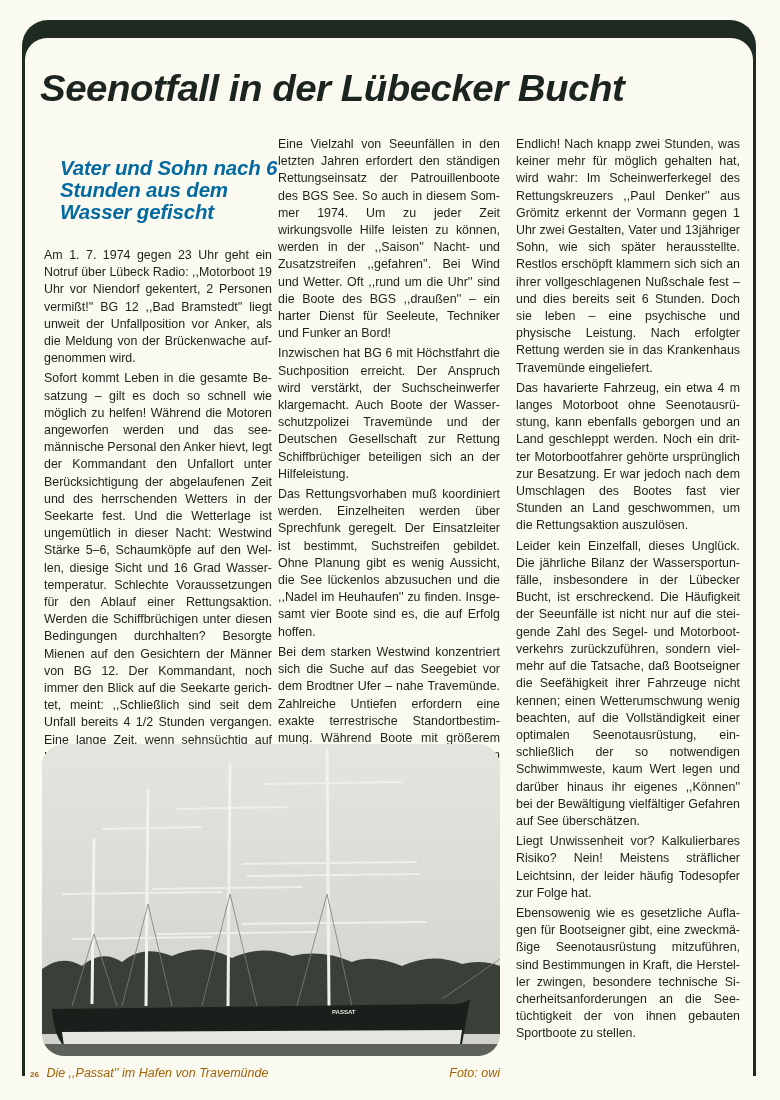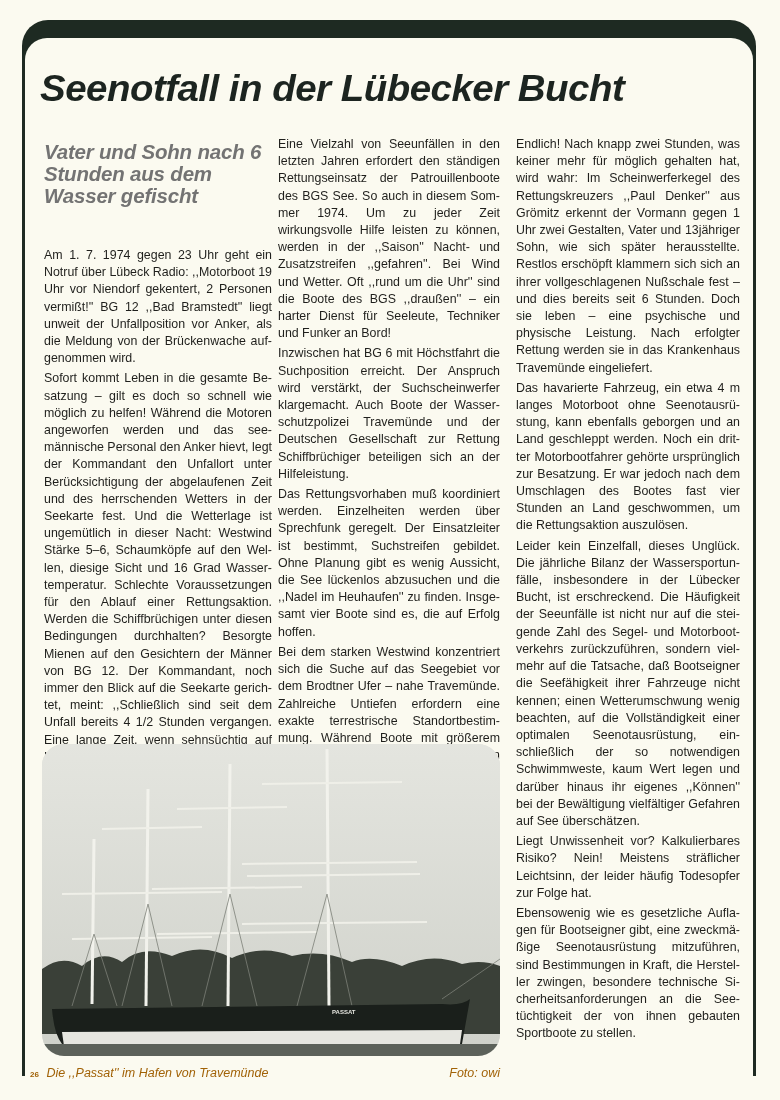--- a/index.html
+++ b/index.html
@@ -42,21 +42,21 @@
     text-align: justify; hyphens: manual;
   }
   .col p { margin: 0; }
   .col p + p { margin-top: 3px; }
   .col1 { left: 44px; top: 247px; width: 228px; }
   .col2 { left: 278px; top: 136px; width: 222px; }
   .col3 { left: 516px; top: 136px; width: 224px; }
   .subhead {
     position: absolute; left: 44px; top: 141px; width: 230px;
     font-weight: bold; font-style: italic; font-size: 20.5px; line-height: 22px;
-    color: #737373; margin: 0; letter-spacing: -0.2px;
+    color: #0369a1; margin: 16px; letter-spacing: -0.2px;
   }
   .photo {
     position: absolute; left: 42px; top: 744px; width: 458px; height: 312px;
     border-radius: 22px; overflow: hidden;
     background: #dcddd7;
   }
   .caption {
     position: absolute; left: 30px; top: 1066px; width: 470px;
     font-style: italic; font-size: 12.5px; color: #a16207;
   }

